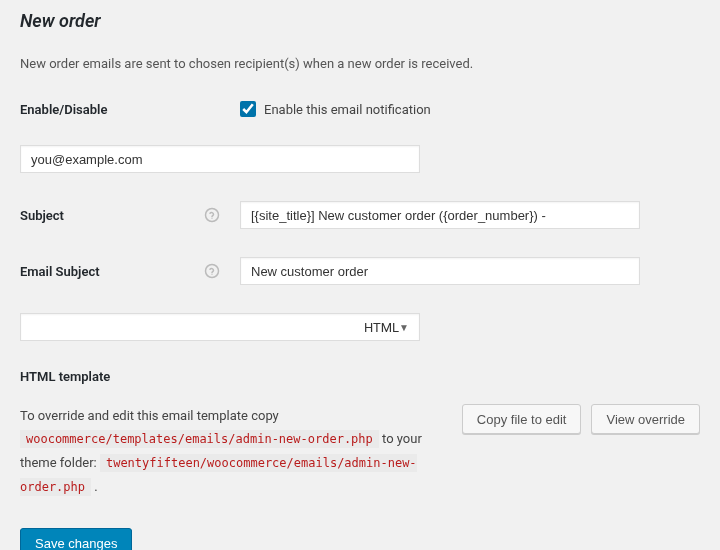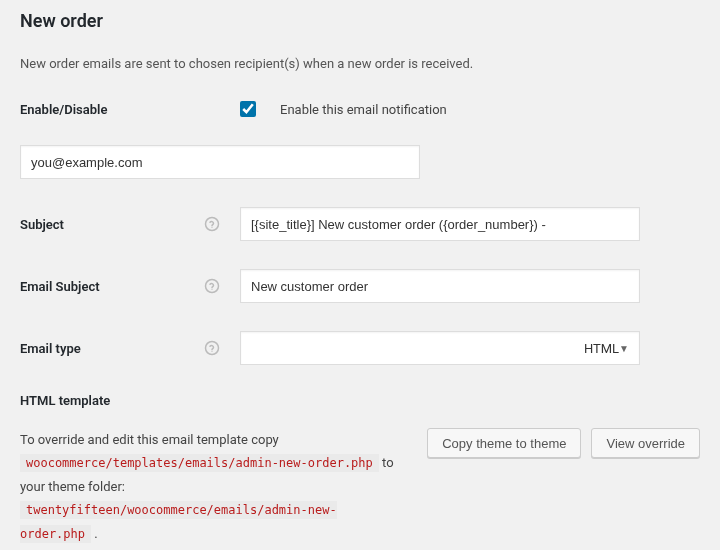--- a/index.html
+++ b/index.html
@@ -9,20 +9,21 @@
       background: #f1f1f1;
       color: #444;
       padding: 10px 20px 20px 20px;
       width: 720px;
     }
     h2.page-title {
       font-size: 18px;
       font-weight: 600;
       color: #23282d;
       margin-bottom: 10px;
+      font-style: italic;
     }
     .description {
       color: #555;
       margin-bottom: 30px;
       margin-top: 25px;
     }
     .form-row {
       display: flex;
       align-items: center;
       margin-bottom: 28px;
@@ -41,30 +42,30 @@
       height: 16px;
       color: #aaa;
     }
     .field-col {
       flex: 1;
       max-width: 400px;
     }
     .checkbox-row {
       display: flex;
       align-items: center;
-      gap: 24px;
+      gap: 8px;
     }
     input[type="checkbox"] {
       width: 16px;
       height: 16px;
       accent-color: #0073aa;
     }
     input[type="text"], .select-box {
       width: 100%;
-      height: 34px;
+      height: 28px;
       padding: 6px 10px;
       border: 1px solid #ddd;
       background: #fff;
       font-size: 13px;
       color: #333;
       box-shadow: inset 0 1px 2px rgba(0,0,0,0.05);
     }
     .select-box {
       display: flex;
       align-items: center;
@@ -183,50 +184,40 @@
           <circle cx="8" cy="11.5" r="0.6" fill="#bbb" stroke="none"></circle>
         </svg>
     </span>
   </div>
   <div class="field-col">
     <input type="text" value="New customer order" style="">
   </div>
 </div>
 
 <div class="form-row">
-  <div class="label-col">
-    <span>Email type</span>
-    <span class="help-icon">
-      <svg class="help-svg" viewBox="0 0 16 16">
-          <circle cx="8" cy="8" r="6.5"></circle>
-          <path d="M6 6.2a2 2 0 0 1 3.5 1.3c0 1-1.5 1.3-1.5 2.3" stroke-linecap="round"></path>
-          <circle cx="8" cy="11.5" r="0.6" fill="#bbb" stroke="none"></circle>
-        </svg>
-    </span>
-  </div>
   <div class="field-col">
     <div class="select-box">
       <span>HTML</span>
       <span class="caret">▼</span>
     </div>
   </div>
 </div>
 
 <div class="section-header">HTML template</div>
 
 <div class="template-area">
   <div class="template-text">
     <span>To override and edit this email template copy</span>
     <code class="path">woocommerce/templates/emails/admin-new-order.php</code>
     <span>to your theme folder:</span>
     <code class="path">twentyfifteen/woocommerce/emails/admin-new-order.php</code>
     <span>.</span>
   </div>
   <div class="template-buttons">
-    <button class="button-secondary">Copy theme to theme</button>
+    <button class="button-secondary">Copy file to edit</button>
     <button class="button-secondary">View override</button>
   </div>
 </div>
 
 <button class="button-primary">Save changes</button>
 
 
 
 
 </body></html>

